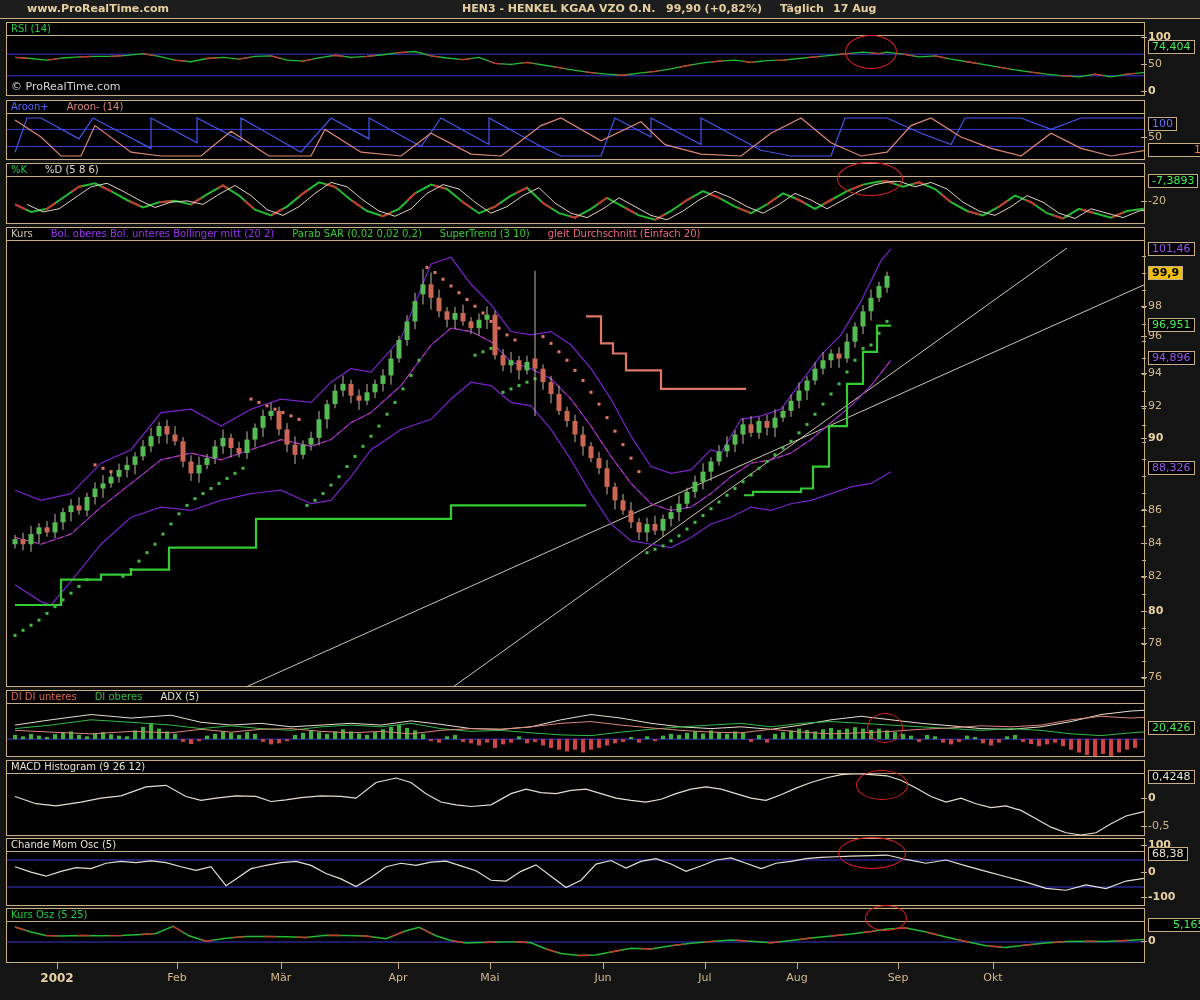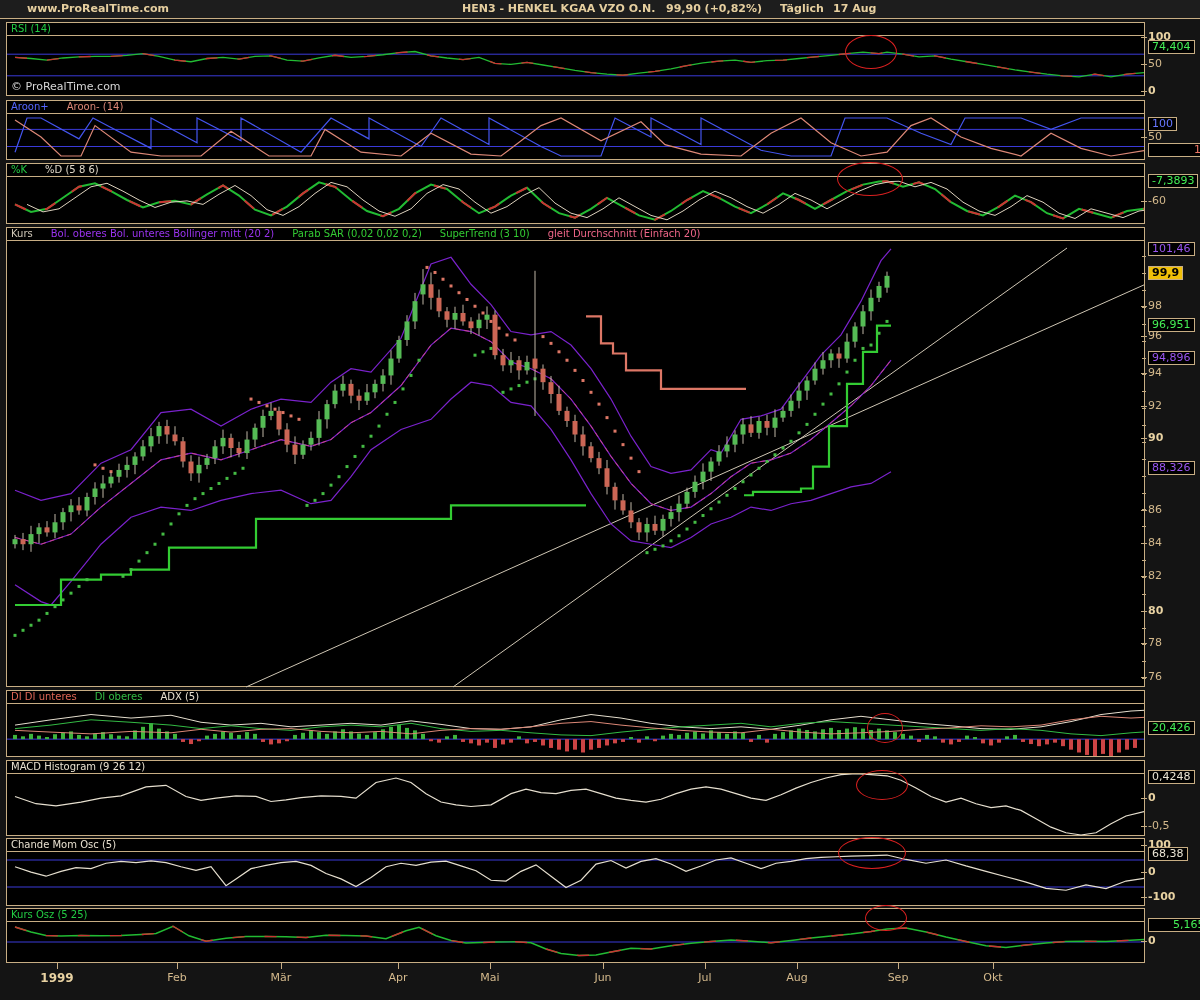--- a/index.html
+++ b/index.html
@@ -630,21 +630,21 @@
       <div class="tick" style="left: 1141px; top: 64px; width: 6px; height: 1px;"></div>
       <div class="sv plain" style="top: 64px;">50</div>
       <div class="tick" style="left: 1141px; top: 91px; width: 6px; height: 1px;"></div>
       <div class="sv bold" style="top: 91px;">0</div>
       <div class="sv b" style="top: 124px;">100</div>
       <div class="tick" style="left: 1141px; top: 137px; width: 6px; height: 1px;"></div>
       <div class="sv plain" style="top: 137px;">50</div>
       <div class="sv r" style="top: 150px;">14,286</div>
       <div class="sv g" style="top: 181px;">-7,3893</div>
       <div class="tick" style="left: 1141px; top: 201px; width: 6px; height: 1px;"></div>
-      <div class="sv plain" style="top: 201px;">-60</div>
+      <div class="sv plain" style="top: 201px;">-20</div>
       <div class="sv p" style="top: 249px;">101,46</div>
       <div class="sv curr" style="top: 273px;">99,9</div>
       <div class="tick" style="left: 1141px; top: 306px; width: 6px; height: 1px;"></div>
       <div class="sv plain" style="top: 306px;">98</div>
       <div class="sv g" style="top: 325px;">96,951</div>
       <div class="tick" style="left: 1141px; top: 336px; width: 6px; height: 1px;"></div>
       <div class="sv plain" style="top: 336px; text-align: right;">96</div>
       <div class="sv p" style="top: 358px;">94,896</div>
       <div class="tick" style="left: 1141px; top: 373px; width: 6px; height: 1px;"></div>
       <div class="sv plain" style="top: 373px;">94</div>
@@ -703,21 +703,21 @@
       <div class="tick" style="left: 1142px; top: 357.555px; width: 4px; height: 1px;"></div>
       <div class="tick" style="left: 1142px; top: 340.676px; width: 4px; height: 1px;"></div>
       <div class="tick" style="left: 1142px; top: 323.798px; width: 4px; height: 1px;"></div>
       <div class="tick" style="left: 1142px; top: 306.919px; width: 4px; height: 1px;"></div>
       <div class="tick" style="left: 1142px; top: 290.04px; width: 4px; height: 1px;"></div>
       <div class="tick" style="left: 1142px; top: 273.162px; width: 4px; height: 1px;"></div>
       <div class="tick" style="left: 1142px; top: 256.283px; width: 4px; height: 1px;"></div>
     </div>
   <div id="months-layer">
       <div class="tick" style="left: 57px; top: 963px; width: 1px; height: 6px;"></div>
-      <div class="month bold" style="left: 57px;">1999</div>
+      <div class="month bold" style="left: 57px;">2002</div>
       <div class="tick" style="left: 177px; top: 963px; width: 1px; height: 6px;"></div>
       <div class="month" style="left: 177px;">Feb</div>
       <div class="tick" style="left: 281px; top: 963px; width: 1px; height: 6px;"></div>
       <div class="month" style="left: 281px;">Mär</div>
       <div class="tick" style="left: 398px; top: 963px; width: 1px; height: 6px;"></div>
       <div class="month" style="left: 398px;">Apr</div>
       <div class="tick" style="left: 490px; top: 963px; width: 1px; height: 6px;"></div>
       <div class="month" style="left: 490px;">Mai</div>
       <div class="tick" style="left: 603px; top: 963px; width: 1px; height: 6px;"></div>
       <div class="month" style="left: 603px;">Jun</div>

